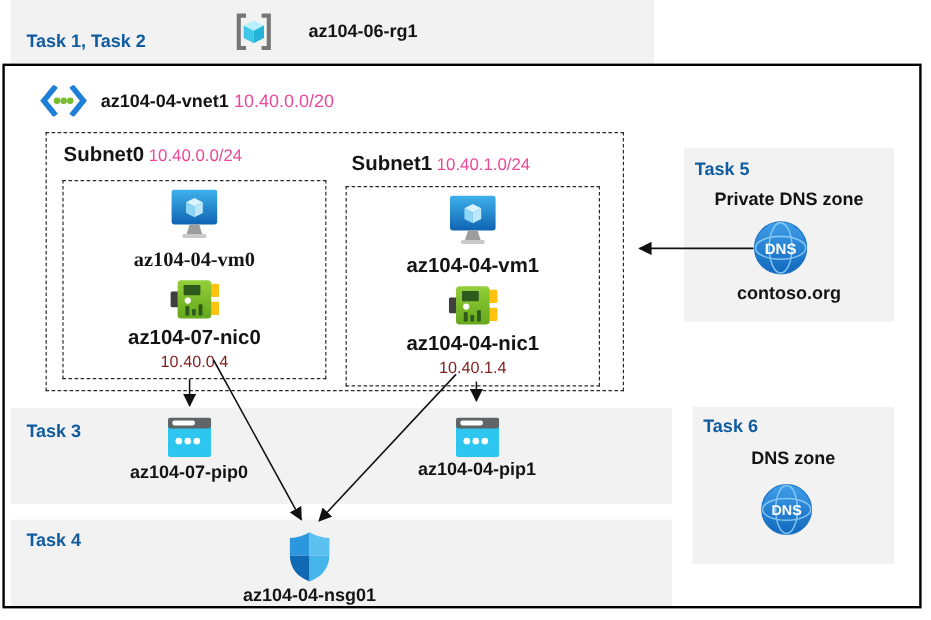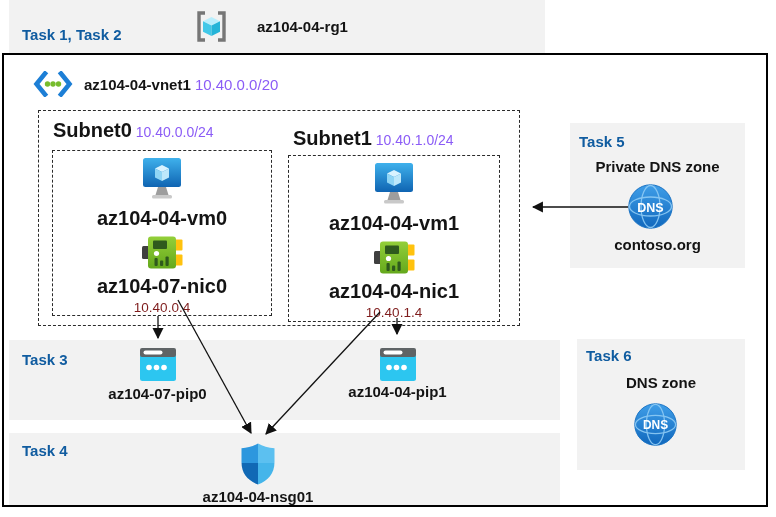--- a/index.html
+++ b/index.html
@@ -2,23 +2,23 @@
 <html style="--accent: #105ca0; --band: #f2f2f2; --dashline: #2b2b2b; --vm-blue: #1168b8; --nic-green: #7fba00; --pip-cyan: #2cc6f0; --dns-blue: #1b7fd4;"><head>
 <meta charset="utf-8">
 <style>
   html,body{margin:0;padding:0;background:#fff;}
   .canvas{position:relative;width:776px;height:517px;background:#fff;
           font-family:"Liberation Sans",sans-serif;color:#161616;overflow:hidden;}
   .abs{position:absolute;}
   .band{position:absolute;background:var(--band);}
   .panel{position:absolute;background:var(--band);}
   .task-label{position:absolute;font-size:15px;font-weight:bold;color:var(--accent);white-space:nowrap;}
-  .name-bold{font-weight:bold;font-size:20px;color:#141414;white-space:nowrap;}
+  .name-bold{font-weight:bold;font-size:17px;color:#141414;white-space:nowrap;}
   .name-15{font-weight:bold;font-size:15px;color:#141414;white-space:nowrap;}
-  .cidr{font-weight:normal;font-size:14px;color:#8b5cf6;}
+  .cidr{font-weight:normal;font-size:14px;color:#ec4899;}
   .ip{font-size:13.5px;color:#7f1d1d;}
   .bigbox{position:absolute;left:2px;top:53px;width:766px;height:454px;
           border:2px solid #000;background:#fff;box-sizing:border-box;}
   .dashed{position:absolute;border:1px dashed var(--dashline);box-sizing:border-box;}
   .vnet-row{position:absolute;left:33px;top:71px;display:flex;align-items:center;gap:11px;}
   .subnet-col{position:absolute;display:flex;flex-direction:column;align-items:center;}
   .center-text{position:absolute;text-align:center;}
   .arrows{position:absolute;left:0;top:0;pointer-events:none;}
   svg{display:block;}
 </style>
@@ -51,21 +51,21 @@
     <div class="task-label" style="left:13px;top:26px;">Task 1, Task 2</div>
     <div class="abs" style="left:184px;top:8px;">
       <svg width="37" height="37" viewBox="0 0 37 37">
         <path d="M12,5 L6,5 L6,32 L12,32" fill="none" stroke="#767676" stroke-width="3.4"></path>
         <path d="M25,5 L31,5 L31,32 L25,32" fill="none" stroke="#767676" stroke-width="3.4"></path>
         <polygon points="18.5,9 27,13.3 18.5,17.6 10,13.3" fill="#b9eefc"></polygon>
         <polygon points="10,13.3 18.5,17.6 18.5,28 10,23.7" fill="#41c8e8"></polygon>
         <polygon points="27,13.3 18.5,17.6 18.5,28 27,23.7" fill="#24b4d8"></polygon>
       </svg>
     </div>
-    <div class="name-15 abs" style="left:248px;top:18px;">az104-04-rg1</div>
+    <div class="name-15 abs" style="left:248px;top:18px;">az104-06-rg1</div>
   </div>
 
   <div class="bigbox"></div>
 
   <div class="vnet-row">
     <span>
       <svg width="40" height="26" viewBox="0 0 40 26">
         <path d="M12,2.5 L3.5,13 L12,23.5" fill="none" stroke="#1d7fd6" stroke-width="4.6" stroke-linecap="square"></path>
         <path d="M28,2.5 L36.5,13 L28,23.5" fill="none" stroke="#1d7fd6" stroke-width="4.6" stroke-linecap="square"></path>
         <circle cx="14.5" cy="13" r="2.7" fill="#76bc2d"></circle>
@@ -90,21 +90,21 @@
     <span>
       <svg width="46" height="43" viewBox="0 0 46 43">
         <rect x="4" y="0" width="38" height="29" rx="2.5" fill="url(#g-vm)"></rect>
         <polygon points="23,7 30,10.5 23,14 16,10.5" fill="#d9f3ff"></polygon>
         <polygon points="16,10.5 23,14 23,23 16,19.5" fill="#8fd5f5"></polygon>
         <polygon points="30,10.5 23,14 23,23 30,19.5" fill="#bde8fb"></polygon>
         <polygon points="19,29 27,29 29.5,37 16.5,37" fill="#9d9d9d"></polygon>
         <rect x="13" y="37" width="20" height="3.4" rx="1.5" fill="#c9c9c9"></rect>
       </svg>
     </span>
-    <div class="name-bold" style="margin-top:6px;">az104-04-vm0</div>
+    <div class="name-bold" style="margin-top:6px;font-family:Liberation Serif, serif;">az104-04-vm0</div>
     <span style="margin-top:5px;">
       <svg width="41" height="36" viewBox="0 0 41 36">
         <rect x="0" y="11" width="8" height="13" rx="1.5" fill="#3f3f3f"></rect>
         <rect x="33" y="4.5" width="7.5" height="11" rx="1" fill="#ffc20e"></rect>
         <rect x="33" y="19.5" width="7.5" height="11" rx="1" fill="#ffc20e"></rect>
         <rect x="6" y="1.5" width="28" height="32" rx="3" fill="url(#g-nic)"></rect>
         <rect x="11" y="5.5" width="14" height="8.5" rx="1" fill="#2f5a1d"></rect>
         <circle cx="14.5" cy="18.5" r="2.6" fill="#fff"></circle>
         <rect x="12.5" y="23" width="3.2" height="8" rx="1" fill="#2f5a1d"></rect>
         <rect x="18" y="25.5" width="3.2" height="5.5" rx="1" fill="#2f5a1d"></rect>

